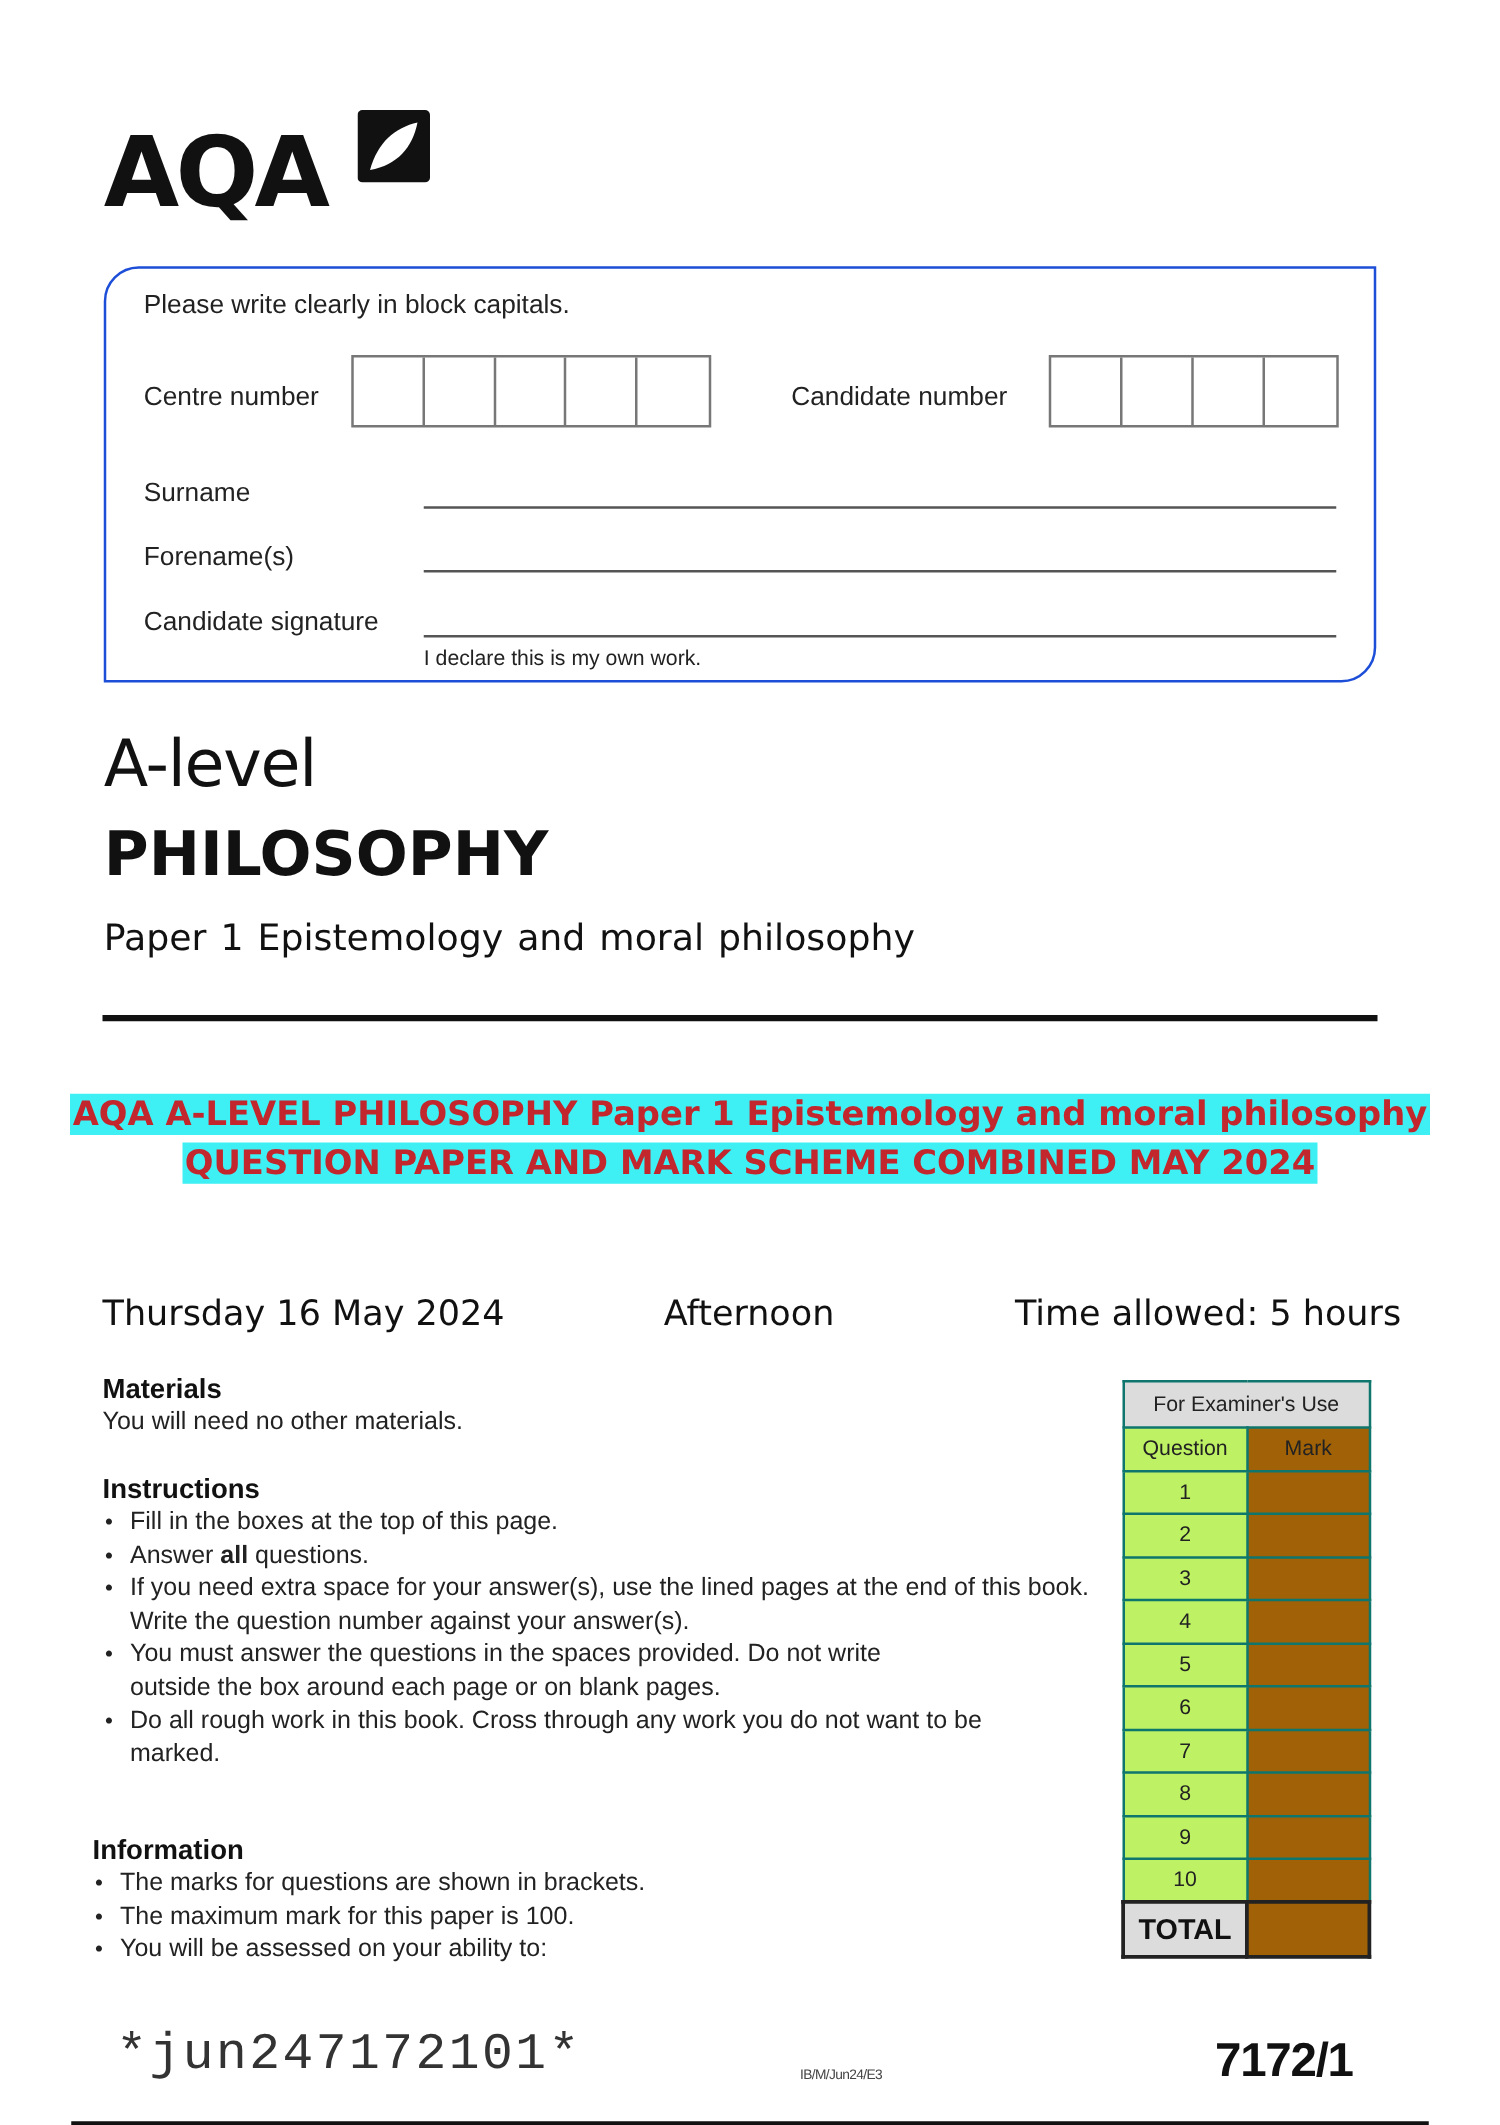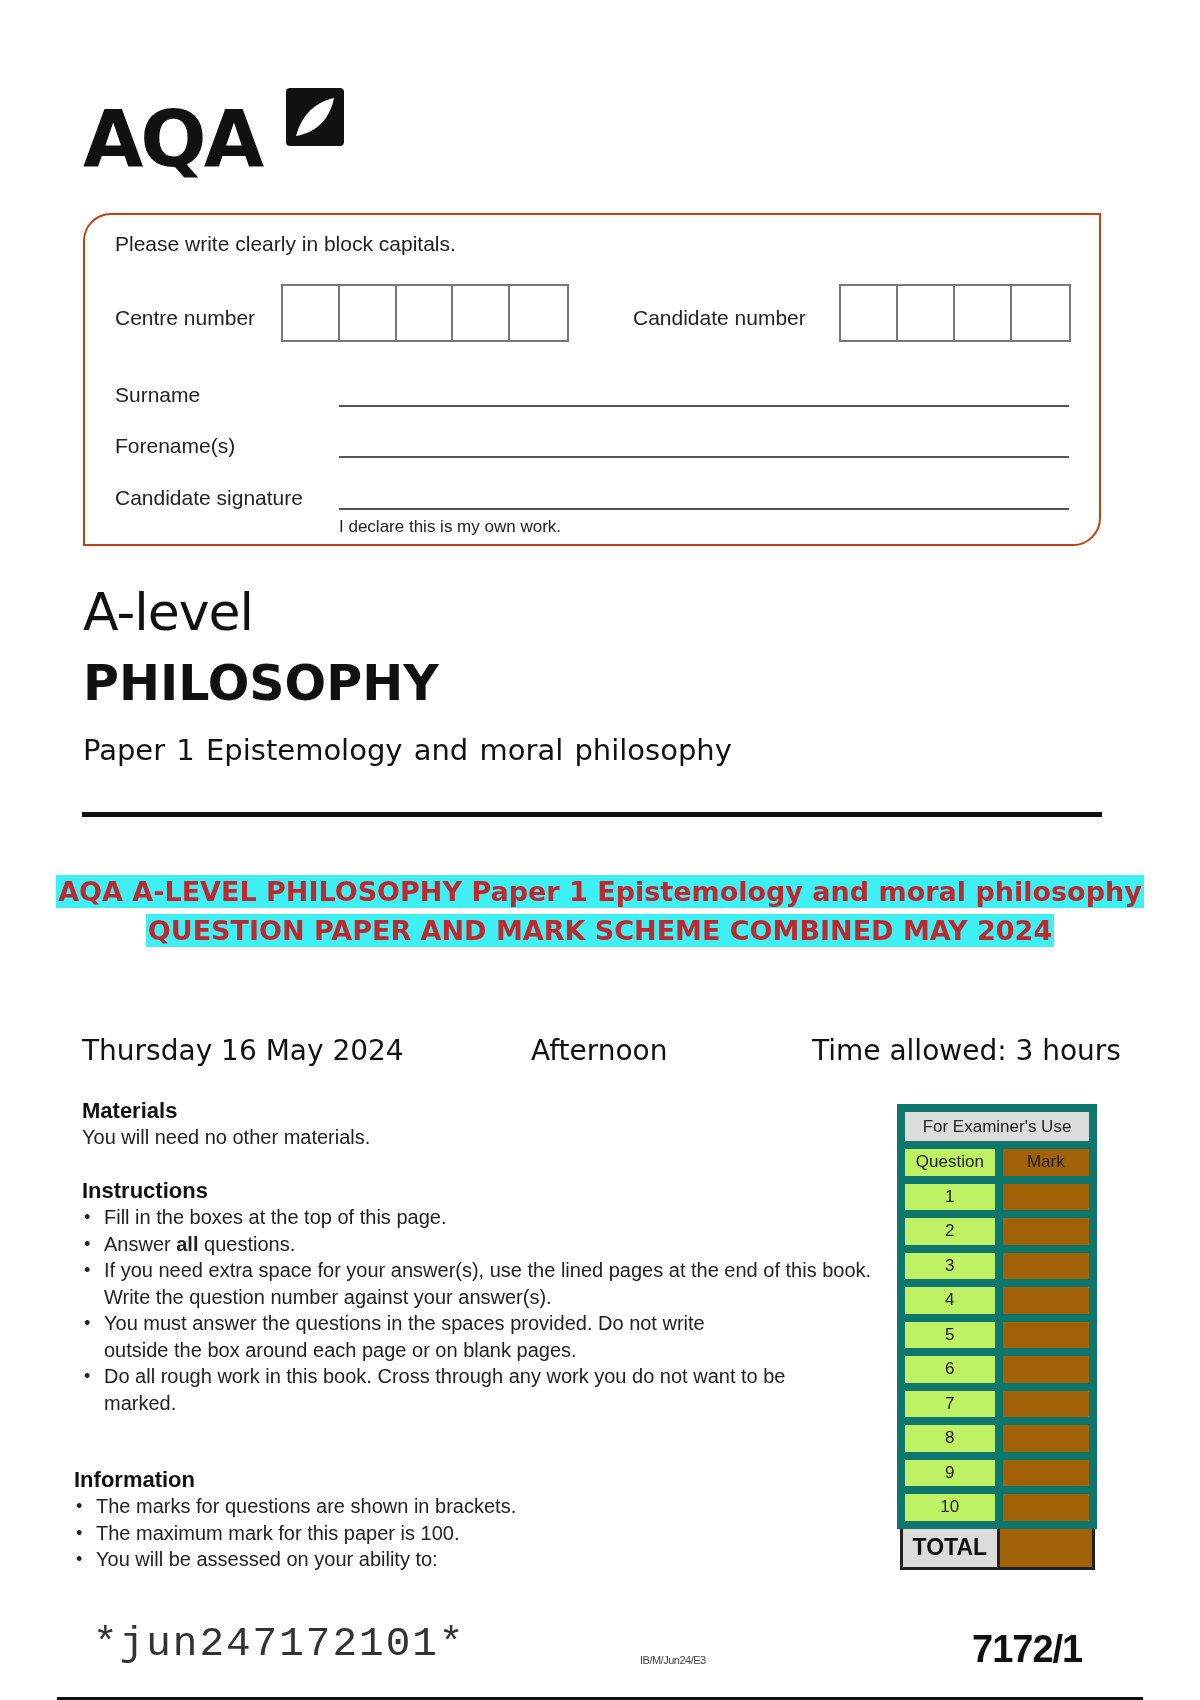--- a/index.html
+++ b/index.html
@@ -7,21 +7,21 @@
     body { position: relative; font-family: "Liberation Sans", sans-serif; color: #111; }
 
     .abs { position: absolute; }
 
     
     .logo { left: 83px; top: 88px; width: 260px; height: 95px; }
     .logo-text { position: absolute; left: 0; top: 12px; font-family: "DejaVu Sans", sans-serif; font-weight: bold; font-size: 78px; letter-spacing: -3px; line-height: 1; color: #111; }
     .logo-mark { position: absolute; left: 203px; top: 0; width: 58px; height: 58px; }
 
     
-    .cand-box { left: 83px; top: 213px; width: 1018px; height: 333px; border: 2px solid #c2410c; border-radius: 28px 0 28px 0; }
+    .cand-box { left: 83px; top: 213px; width: 1018px; height: 333px; border: 2px solid #1d4ed8; border-radius: 28px 0 28px 0; }
     .cand-box .lbl { position: absolute; font-size: 21px; color: #222; }
     .boxes { position: absolute; display: flex; border: 2px solid #777; height: 58px; }
     .boxes .cell { width: 57px; height: 100%; border-right: 2px solid #777; }
     .boxes .cell:last-child { border-right: none; }
     .line-field { position: absolute; left: 254px; width: 730px; border-bottom: 2px solid #555; height: 2px; }
     .declare { position: absolute; left: 254px; top: 302px; font-size: 17px; color: #222; }
 
     
     .alevel { left: 83px; top: 582px; font-family: "DejaVu Sans", sans-serif; font-size: 52px; font-weight: normal; letter-spacing: -1px; color: #111; }
     .subject { left: 83px; top: 655px; font-family: "DejaVu Sans", sans-serif; font-size: 49px; font-weight: bold; letter-spacing: 0px; color: #111; }
@@ -41,21 +41,21 @@
 
     
     .section-h { font-size: 22px; font-weight: bold; color: #111; }
     .body-t { font-size: 20px; color: #222; line-height: 26px; }
     ul.bul { list-style: none; }
     ul.bul li { position: relative; padding-left: 22px; font-size: 20px; line-height: 26.5px; color: #222; }
     ul.bul li::before { content: "•"; position: absolute; left: 2px; top: 0; font-size: 18px; }
 
     
     .exam { left: 897px; top: 1104px; width: 200px; border-collapse: collapse; }
-    .exam td { border: 8px solid #0f766e; text-align: center; font-size: 17px; color: #222; height: 34.5px; padding: 0; }
+    .exam td { border: 2px solid #0f766e; text-align: center; font-size: 17px; color: #222; height: 34.5px; padding: 0; }
     .exam .head { background: #dcdcdc; height: 37px; font-size: 17px; }
     .exam .q { background: #bef264; width: 100px; }
     .exam .m { background: #a16207; width: 100px; margin-top: 28px; }
     .exam .total td { border: 3px solid #222; height: 44px; }
     .exam .total .q { background: #dcdcdc; font-weight: bold; font-size: 23px; color: #111; }
 
     
     .barcode { left: 93px; top: 1621px; font-family: "Liberation Mono", monospace; font-size: 41px; letter-spacing: 2px; color: #333; }
     .ref { left: 640px; top: 1654px; font-size: 11px; color: #444; letter-spacing: -0.5px; }
     .code { left: 972px; top: 1628px; font-family: "Liberation Sans", sans-serif; font-weight: bold; font-size: 38px; color: #111; letter-spacing: -1px; }
@@ -113,21 +113,21 @@
   <div>
     <span class="hl"><span>AQA A-LEVEL PHILOSOPHY</span><span class="light"> Paper 1 Epistemology and moral philosophy</span></span>
   </div>
   <div>
     <span class="hl">QUESTION PAPER AND MARK SCHEME COMBINED MAY 2024</span>
   </div>
 </div>
 
 <div class="abs daterow date">Thursday 16 May 2024</div>
 <div class="abs daterow session">Afternoon</div>
-<div class="abs daterow time">Time allowed: 3 hours</div>
+<div class="abs daterow time">Time allowed: 5 hours</div>
 
 <div class="abs" style="left:82px; top:1098px; width:780px;">
   <div class="section-h">Materials</div>
   <div class="body-t">You will need no other materials.</div>
 </div>
 
 <div class="abs" style="left:82px; top:1178px; width:800px;">
   <div class="section-h">Instructions</div>
   <ul class="bul">
     <li>Fill in the boxes at the top of this page.</li>

